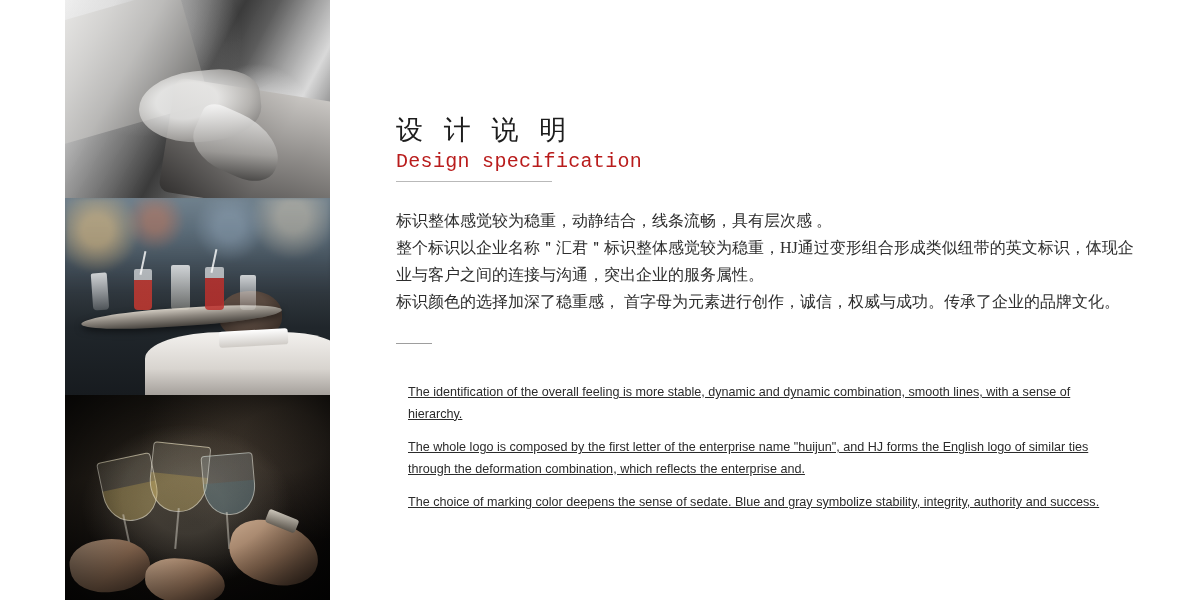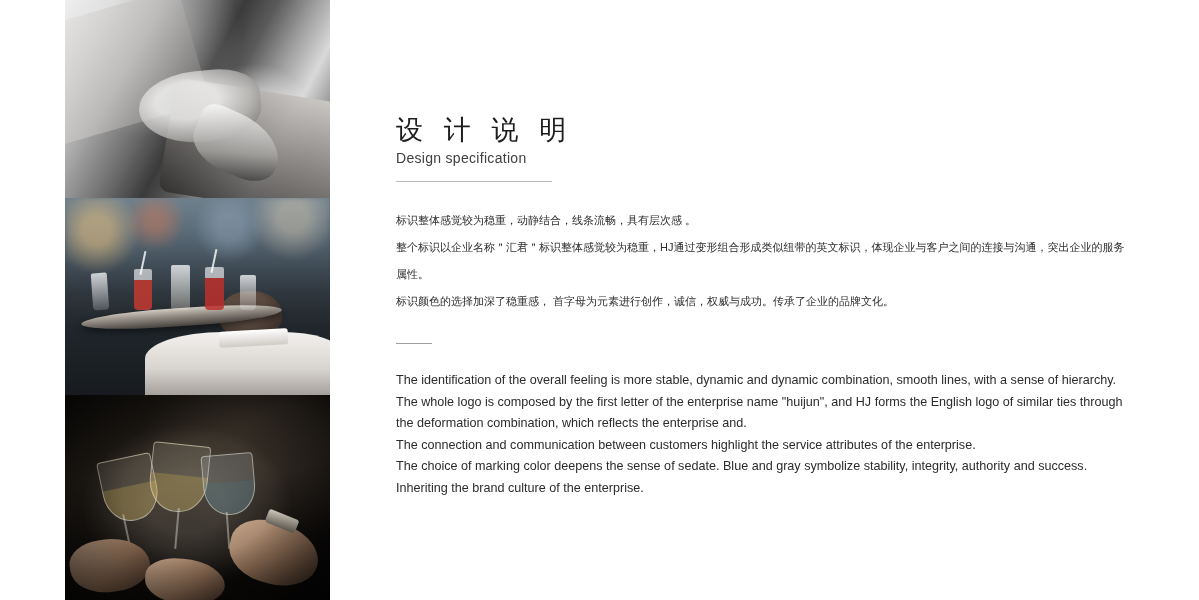--- a/index.html
+++ b/index.html
@@ -208,42 +208,42 @@
     font-family: "Liberation Serif", serif;
     font-size: 27px;
     letter-spacing: 7px;
     color: #1d1d1d;
     white-space: nowrap;
   }
   .title-en {
     position: absolute;
     top: 150px;
     left: 0;
-    font-family: Liberation Sans, sans-serif;
-    font-size: 14px;
+    font-family: Liberation Mono, monospace;
+    font-size: 20px;
     letter-spacing: 0.3px;
-    color: #404040;
+    color: #b91c1c;
     white-space: nowrap;
   }
   .title-rule {
     position: absolute;
     top: 181px;
     left: 0;
     width: 156px;
     height: 1px;
     background: #b9b9b9;
   }
 
   .cn-body {
     position: absolute;
     top: 207px;
     left: 0;
     width: 738px;
-    font-family: Liberation Sans, sans-serif;
-    font-size: 11px;
+    font-family: Liberation Serif, serif;
+    font-size: 16px;
     line-height: 27px;
     color: #2d2d2d;
   }
   .cn-body p { margin: 0; }
 
   .mid-rule {
     position: absolute;
     top: 343px;
     left: 0;
     width: 36px;
@@ -254,21 +254,21 @@
   .en-body {
     position: absolute;
     top: 370px;
     left: 0;
     width: 740px;
     font-family: "Liberation Sans", sans-serif;
     font-size: 12.6px;
     line-height: 21.5px;
     color: #2b2b2b;
   }
-  .en-body p { margin: 0; }
+  .en-body p { margin: 12px; text-decoration: underline; }
 </style>
 </head>
 <body>
 
 <div class="page">
 
   <div class="image-column">
 
     <div class="photo photo-1">
       <div class="bg"></div>
@@ -321,19 +321,17 @@
       <p>标识整体感觉较为稳重，动静结合，线条流畅，具有层次感 。</p>
       <p>整个标识以企业名称＂汇君＂标识整体感觉较为稳重，HJ通过变形组合形成类似纽带的英文标识，体现企业与客户之间的连接与沟通，突出企业的服务属性。</p>
       <p>标识颜色的选择加深了稳重感， 首字母为元素进行创作，诚信，权威与成功。传承了企业的品牌文化。</p>
     </div>
 
     <div class="mid-rule"></div>
 
     <div class="en-body">
       <p>The identification of the overall feeling is more stable, dynamic and dynamic combination, smooth lines, with a sense of hierarchy.</p>
       <p>The whole logo is composed by the first letter of the enterprise name "huijun", and HJ forms the English logo of similar ties through the deformation combination, which reflects the enterprise and.</p>
-      <p>The connection and communication between customers highlight the service attributes of the enterprise.</p>
       <p>The choice of marking color deepens the sense of sedate. Blue and gray symbolize stability, integrity, authority and success.</p>
-      <p>Inheriting the brand culture of the enterprise.</p>
     </div>
 
   </div>
 </div>
 
 </body></html>

